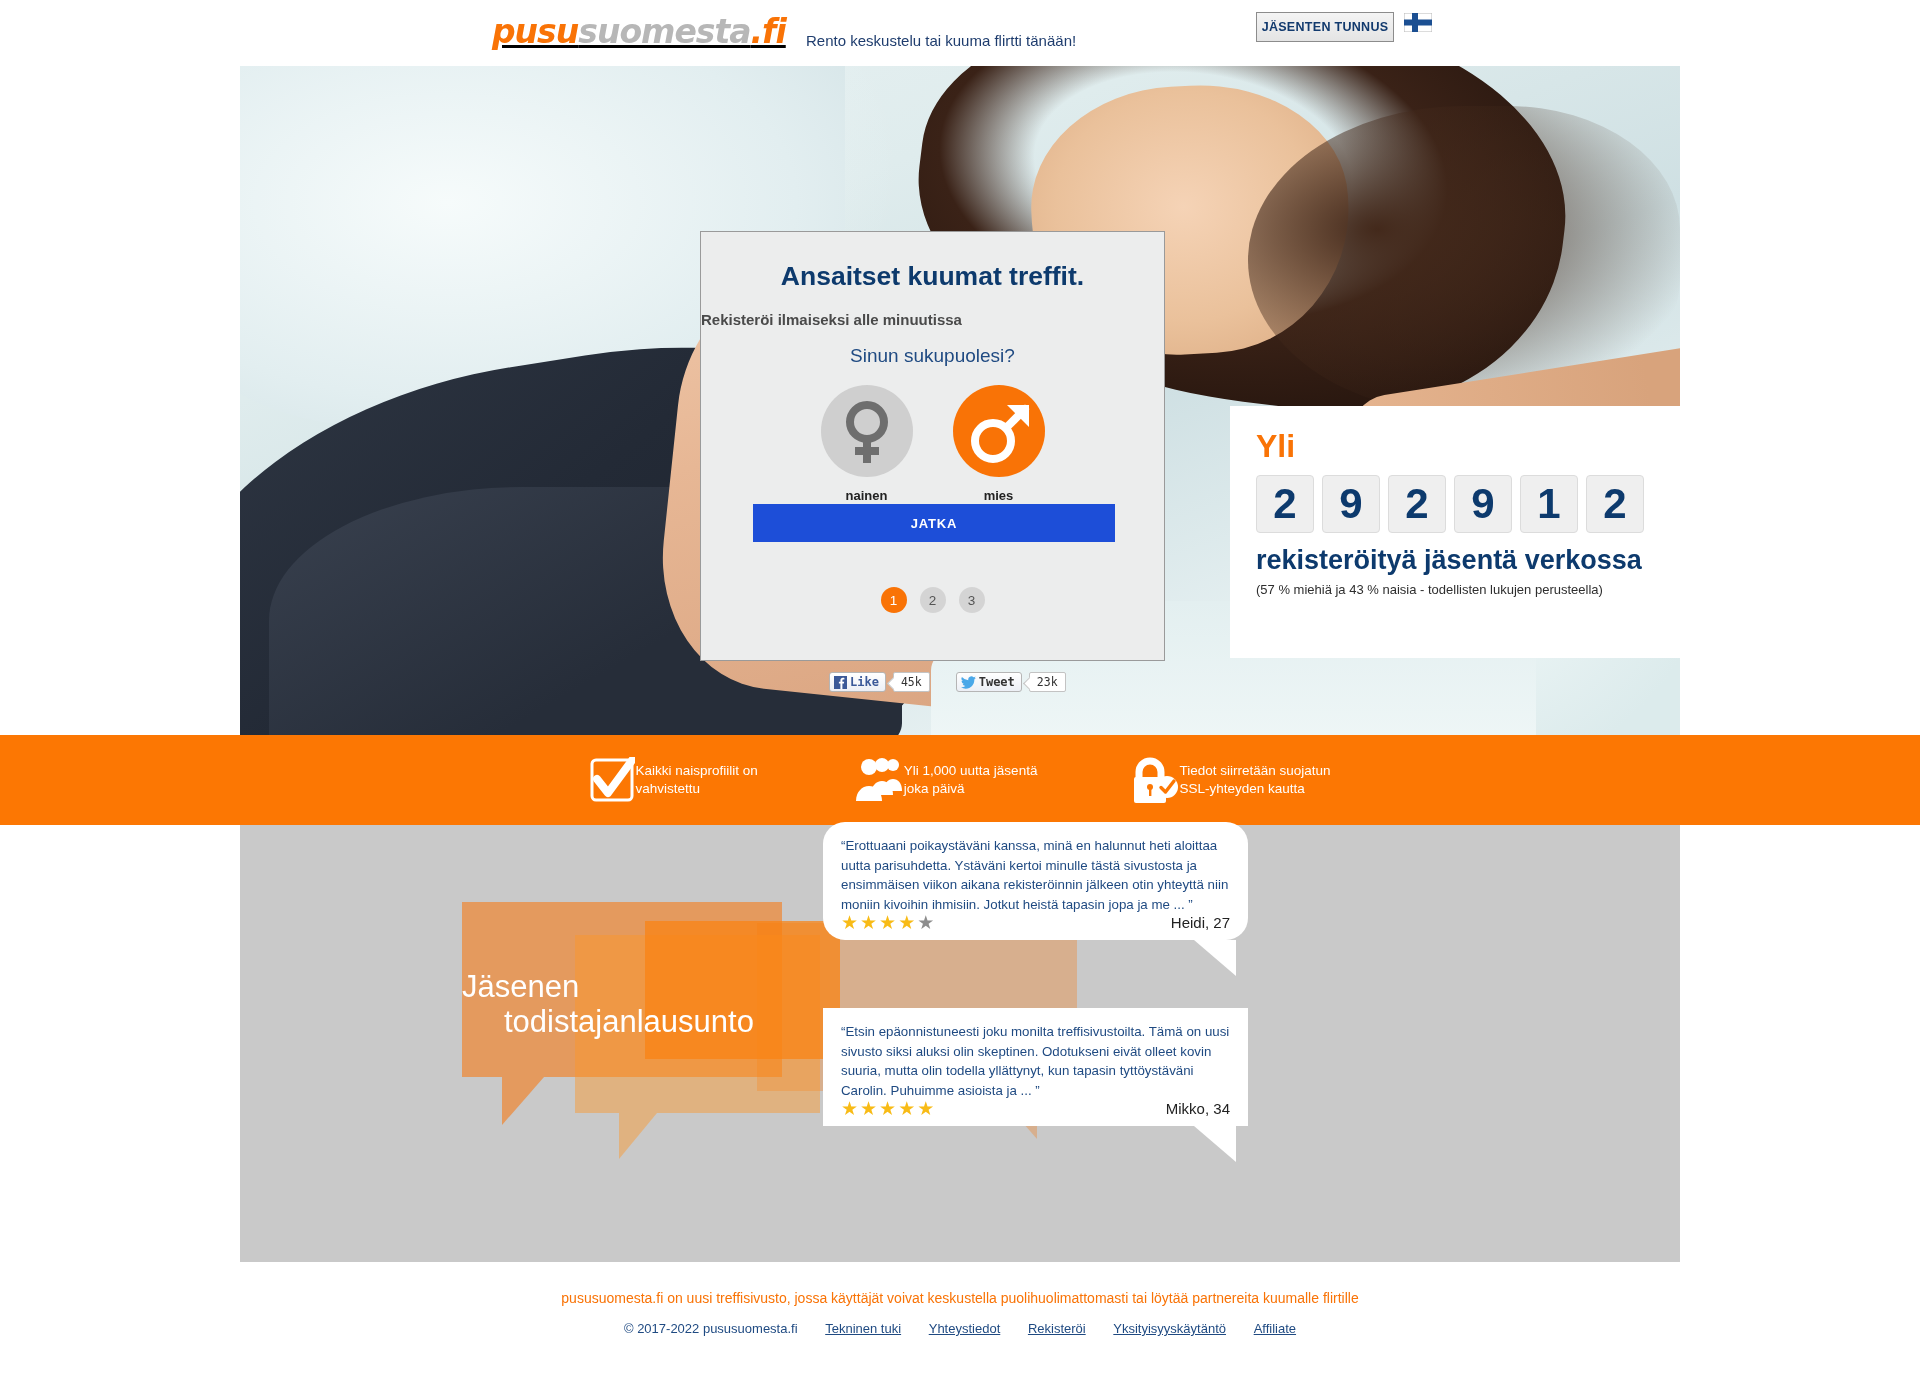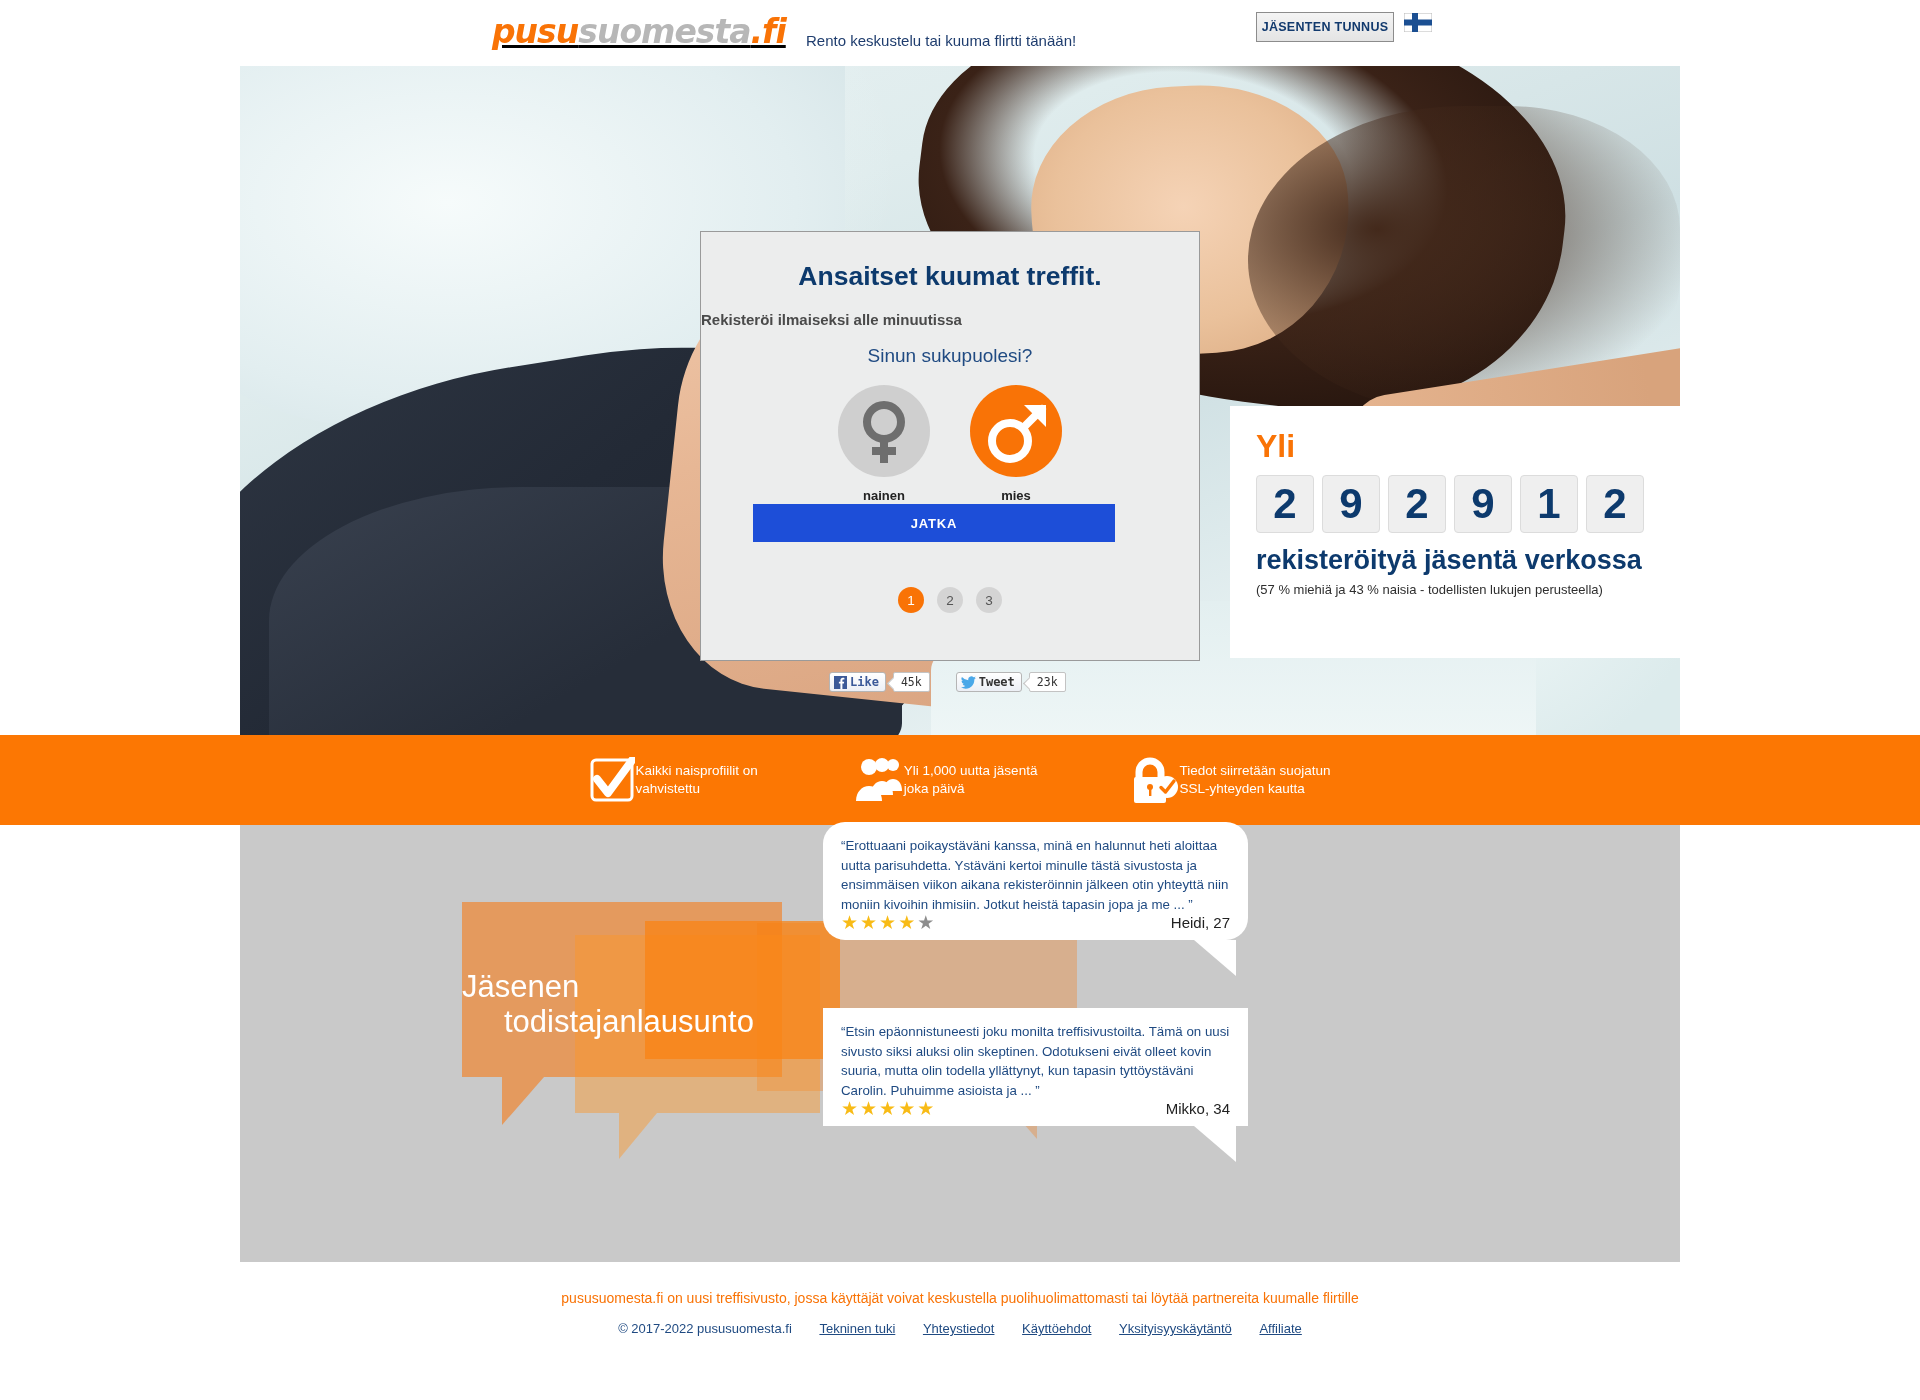--- a/index.html
+++ b/index.html
@@ -122,21 +122,21 @@
   }
   .duvet-b {
     position:absolute; left:48%; bottom:-6%; width:42%; height:26%;
     background: linear-gradient(#e3eff0,#f1f8f8);
     border-radius: 40% 30% 0 0;
   }
 
   
   .reg-card {
     position: absolute; left: 460px; top: 165px;
-    width: 500px; height: 430px;
+    width: 465px; height: 430px;
     background: #eceded; border: 1px solid #9a9a9a;
   }
   .reg-title {
     margin-top: 29px; text-align: center;
     font-size: 26.5px; font-weight: bold; color: #0d3a6d;
   }
   .reg-sub {
     margin-top: 19px; text-align: left;
     font-size: 15px; font-weight: bold; color: #4a4a4a;
   }
@@ -449,19 +449,19 @@
       </div>
     </div>
   </div>
 
   <div class="footer">
     <div class="f-line">pususuomesta.fi on uusi treffisivusto, jossa käyttäjät voivat keskustella puolihuolimattomasti tai löytää partnereita kuumalle flirtille</div>
     <div class="f-links">
       <span class="f-copy">© 2017-2022 pususuomesta.fi</span>
       <a>Tekninen tuki</a>
       <a>Yhteystiedot</a>
-      <a>Käyttöehdot</a>
+      <a>Rekisteröi</a>
       <a>Yksityisyyskäytäntö</a>
       <a>Affiliate</a>
     </div>
   </div>
 
 </div>
 
 </body></html>

